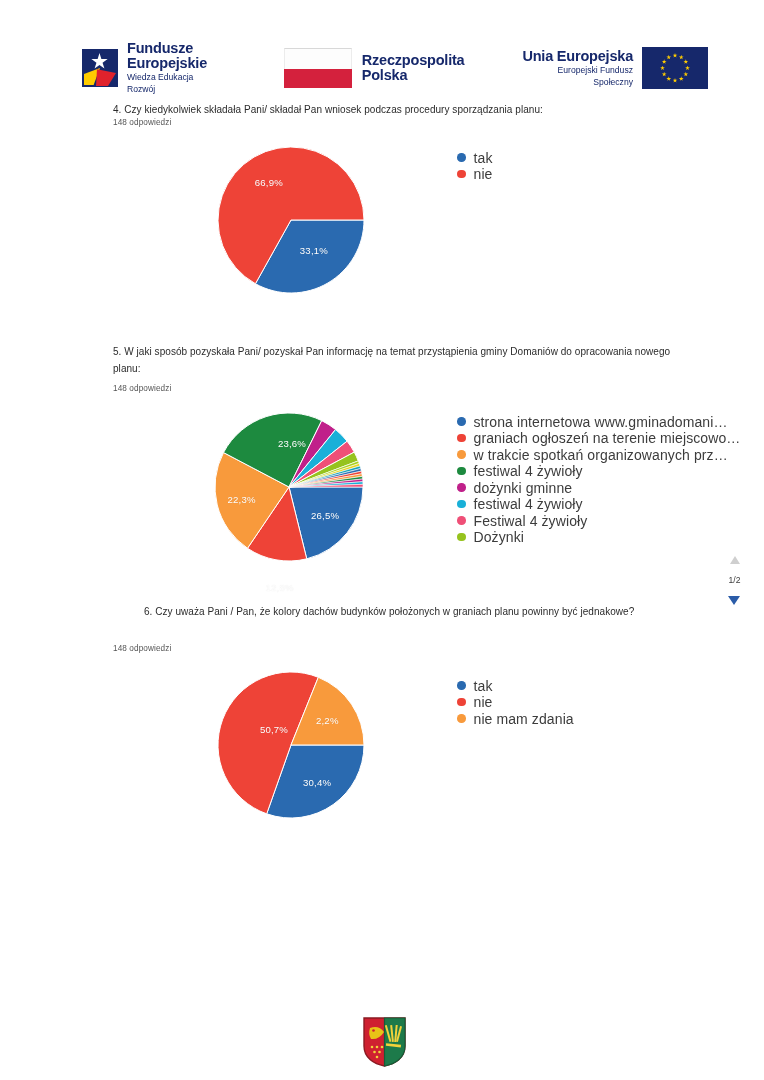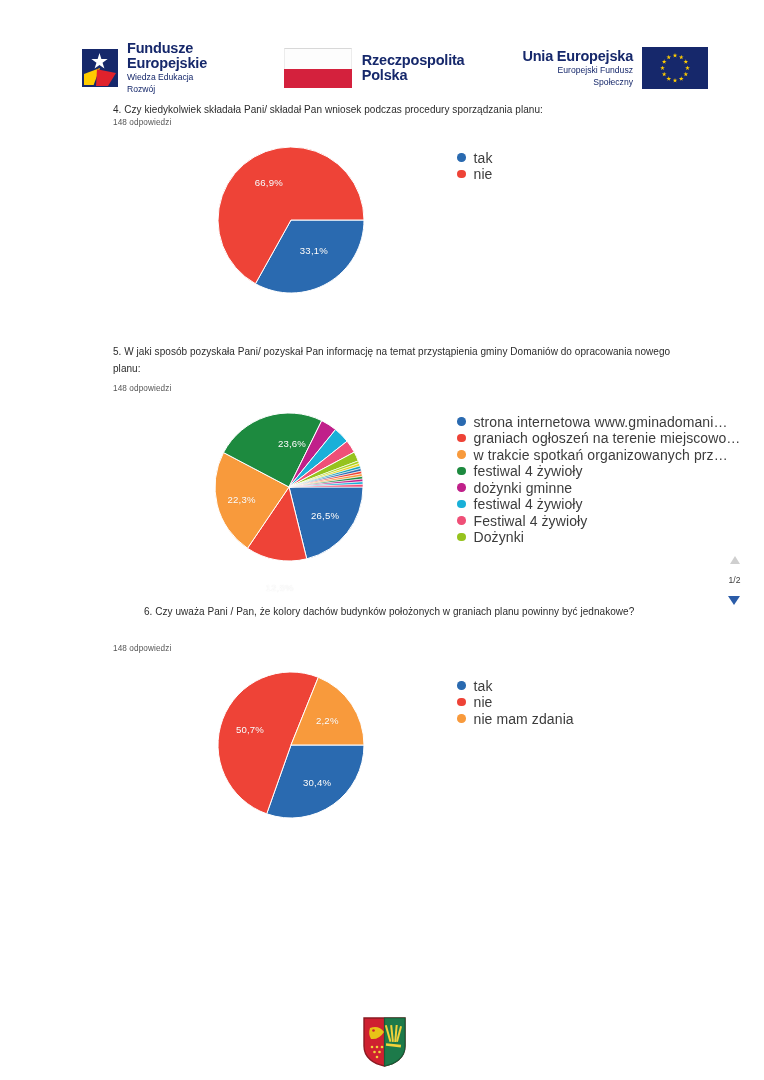--- a/index.html
+++ b/index.html
@@ -323,21 +323,21 @@
 <div class="q-sub" style="left:113px; top:644px;">148 odpowiedzi</div>
 
 <div class="pie-wrap" style="left:217px; top:671px;">
   <div class="pie" id="pie3" style="width: 148px; height: 148px;">
       <svg width="148" height="148" viewBox="0 0 148 148">
         <path d="M 74 74 L 147 74 A 73 73 0 0 1 49.70417324982198 142.8383091201791 Z" fill="#2a6ab0" stroke="#ffffff" stroke-width="1"></path>
         <path d="M 74 74 L 49.70417324982198 142.8383091201791 A 73 73 0 1 1 101.29902201885949 6.296503806569746 Z" fill="#ee4337" stroke="#ffffff" stroke-width="1"></path>
         <path d="M 74 74 L 101.29902201885949 6.296503806569746 A 73 73 0 0 1 147 73.99999999999999 Z" fill="#f89a3c" stroke="#ffffff" stroke-width="1"></path>
       </svg>
       <div class="slice-label" style="left: 100.141px; top: 110.948px;">30,4%</div>
-      <div class="slice-label" style="left: 25px; top: 58.0017px; padding-left: 16px;">50,7%</div>
+      <div class="slice-label" style="left: 49px; top: 58.0017px; padding-left: 16px;">50,7%</div>
       <div class="slice-label" style="left: 110.303px; top: 49.4947px;">2,2%</div>
     </div>
 </div>
 
 <div class="legend" style="left:457px; top:678px;">
   <div class="legend-row">
     <span class="legend-dot" style="background:#2a6ab0"></span>
     <span class="legend-label">tak</span>
   </div>
   <div class="legend-row">

